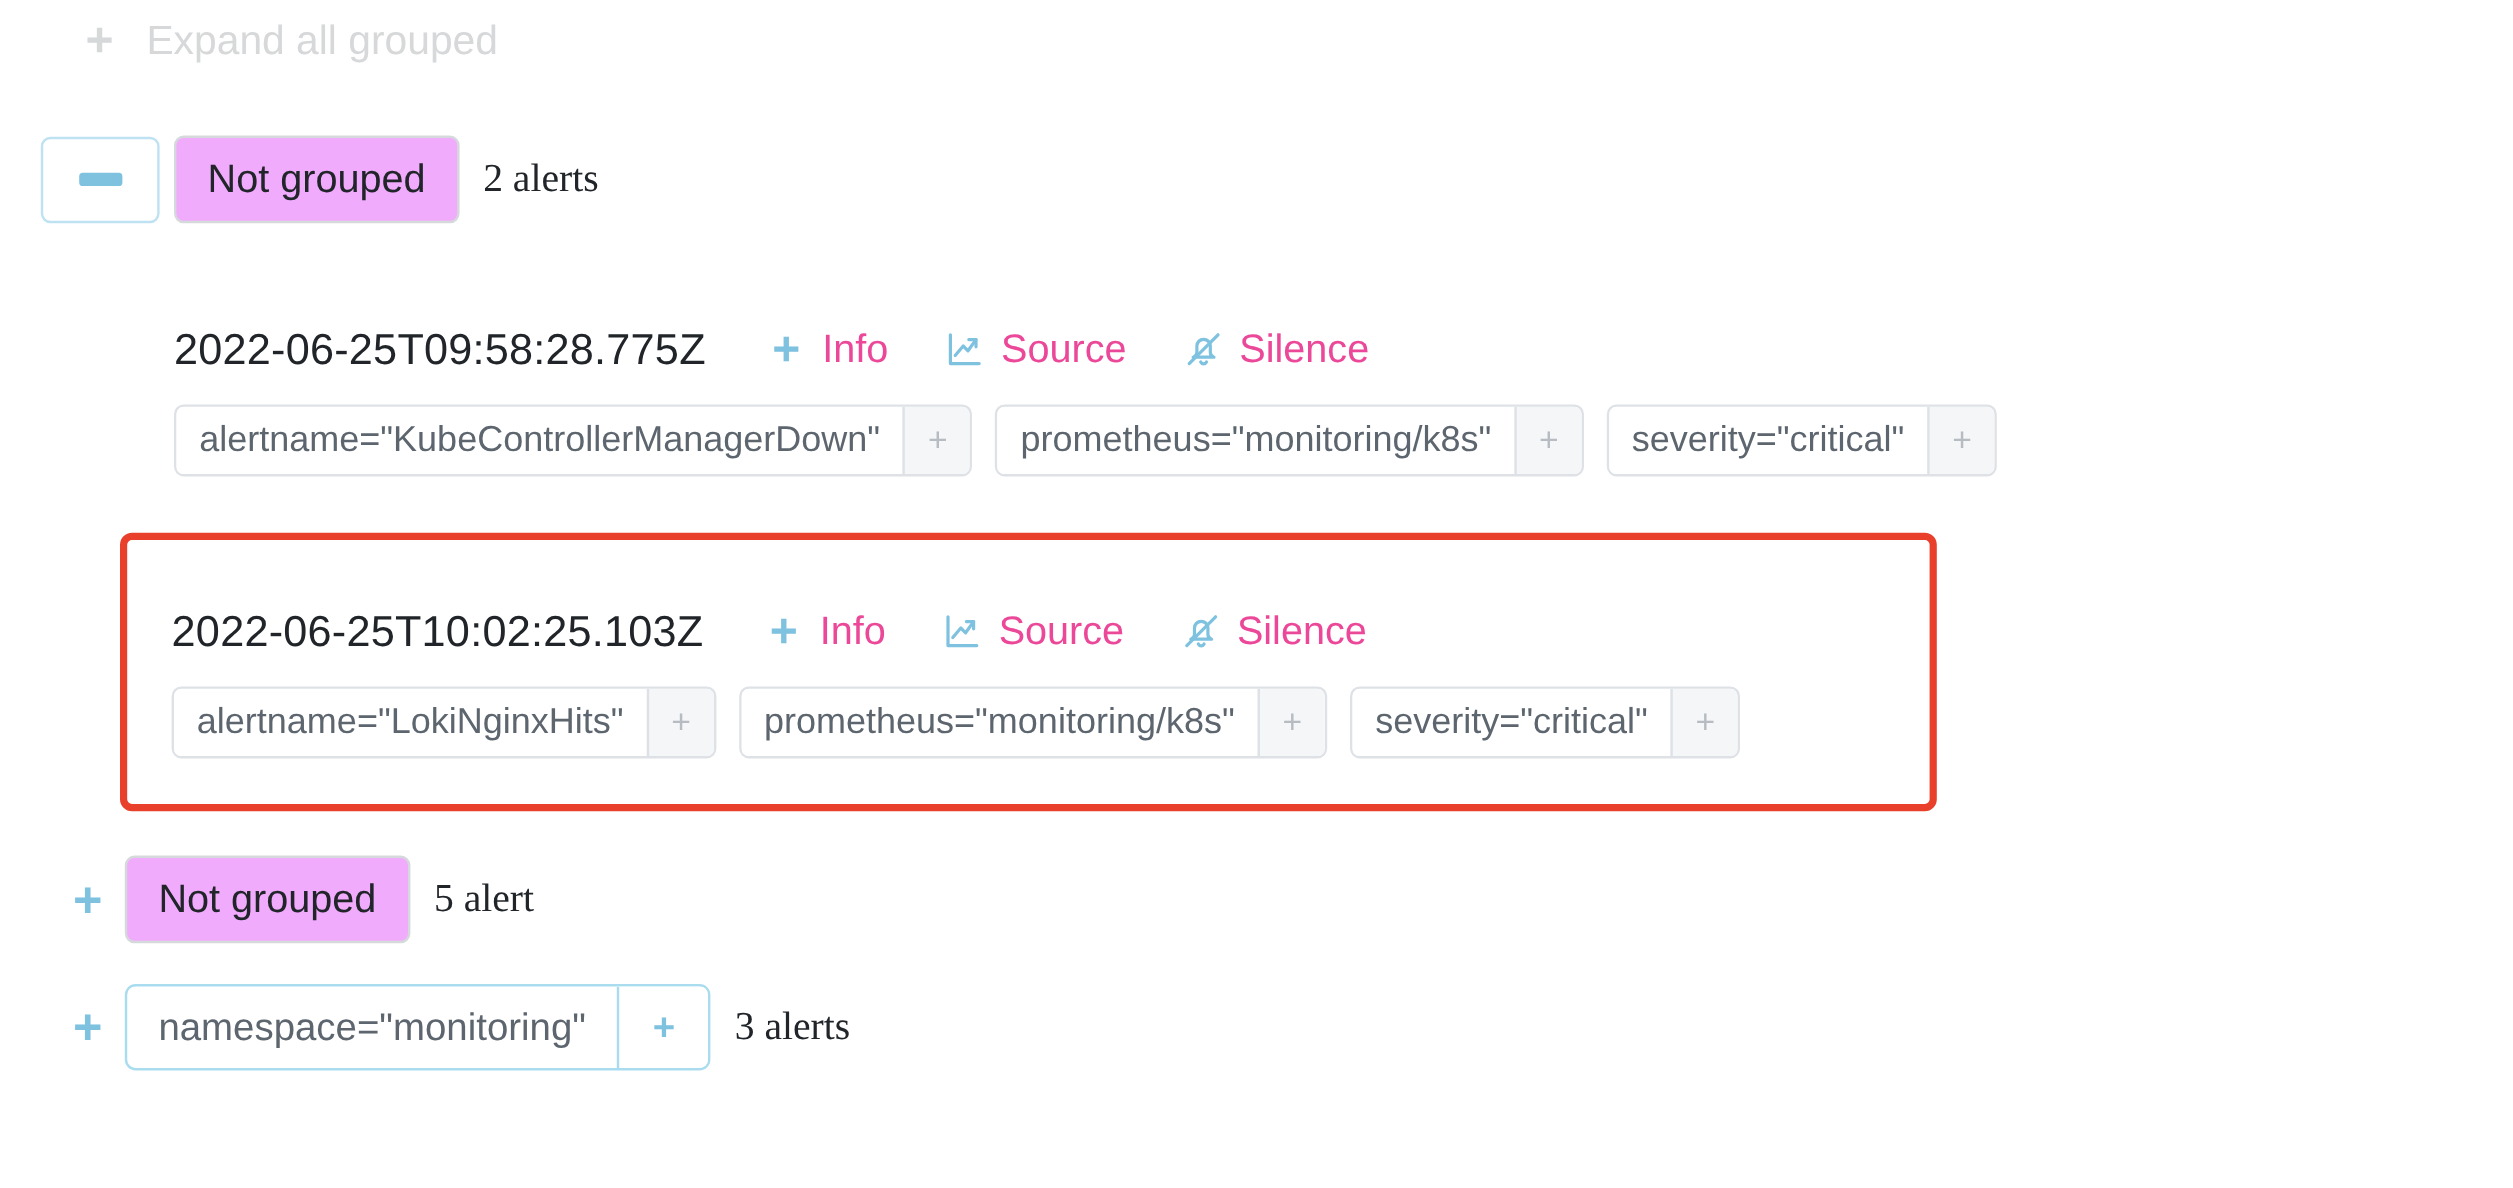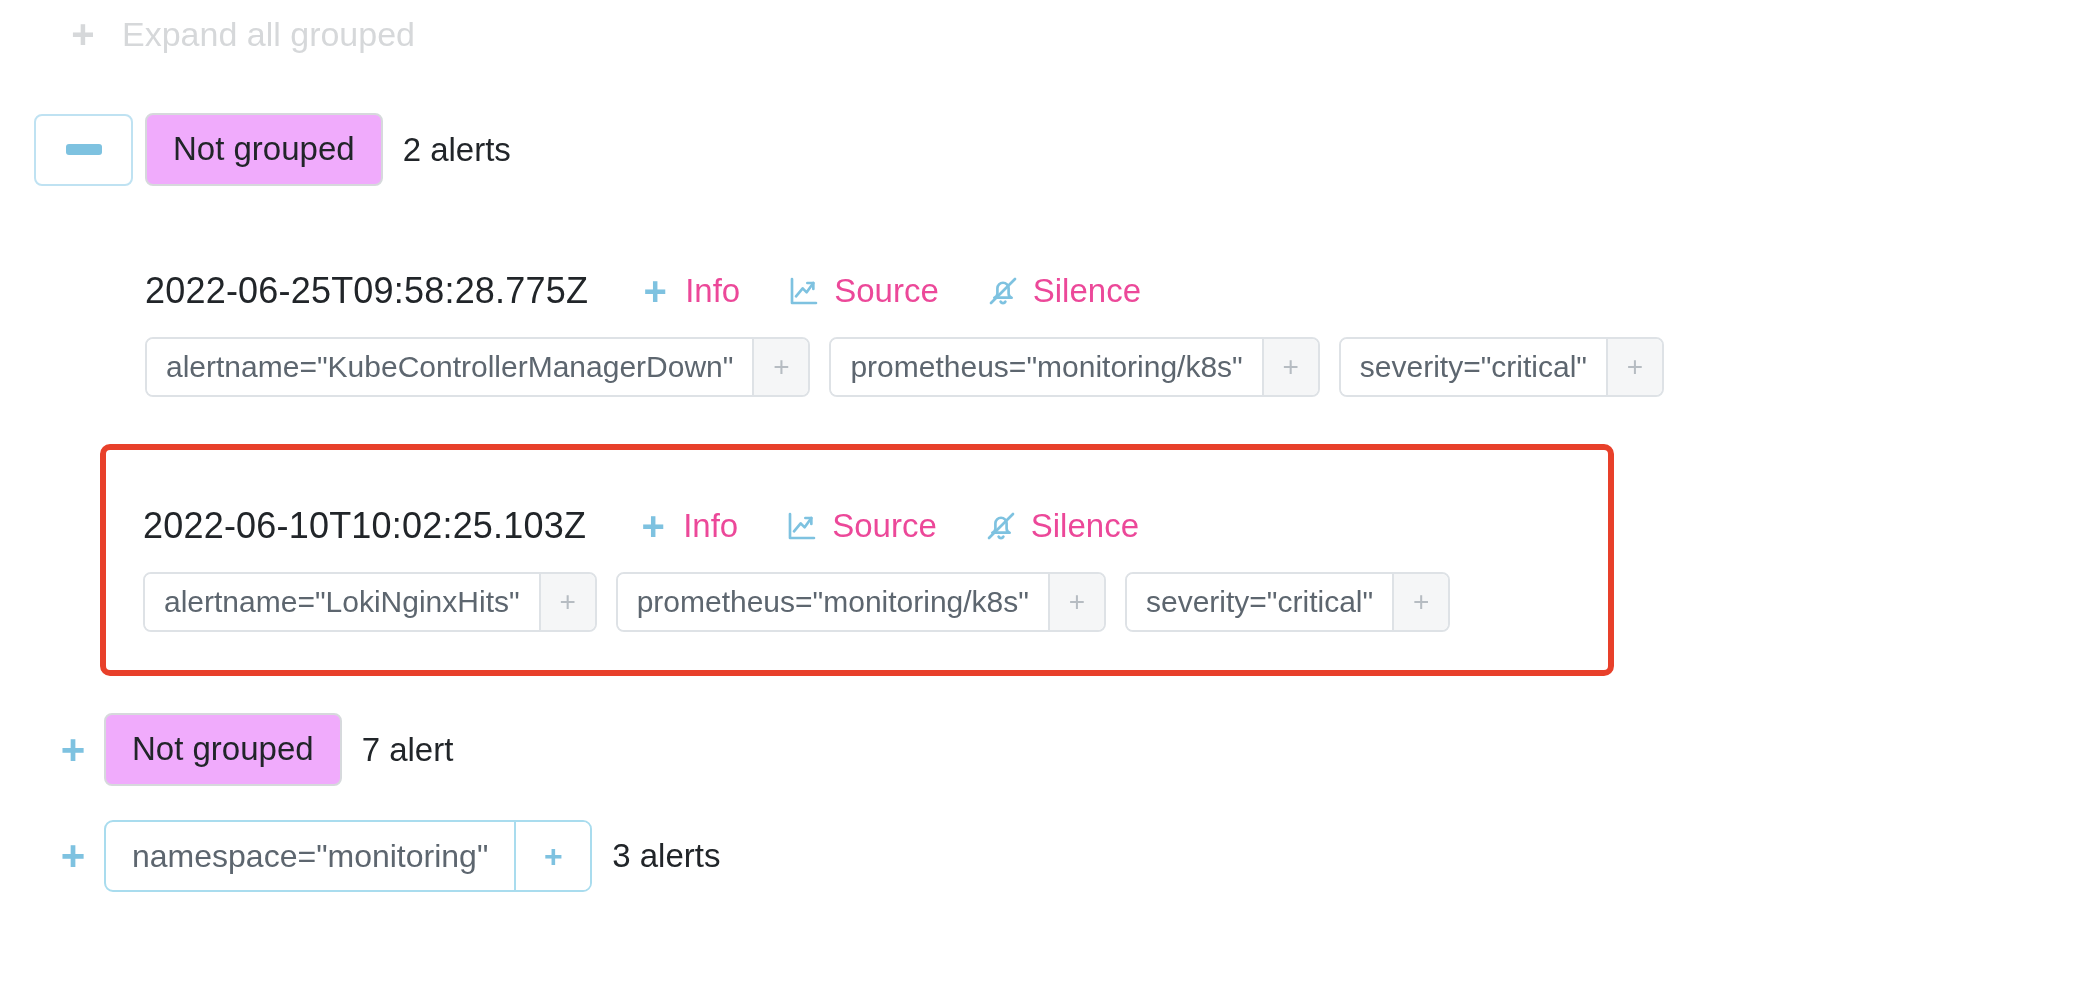--- a/index.html
+++ b/index.html
@@ -115,20 +115,21 @@
     white-space: nowrap;
   }
   .group-row.g2 .group-name-btn,
   .group-row.g3 .group-name-btn { margin-left: 0; }
 
   .group-count {
     font-size: 33px;
     margin-left: 20px;
     color: #212529;
     white-space: nowrap;
+    font-family: Liberation Serif, serif;
   }
 
   
   .chip-blue {
     display: inline-flex;
     align-items: stretch;
     border: 2px solid #a9dcee;
     border-radius: 9px;
     background: #ffffff;
     overflow: hidden;
@@ -316,21 +317,21 @@
       </div>
       <div class="chip-gray">
         <span class="chip-text">severity="critical"</span>
         <span class="chip-plus">+</span>
       </div>
     </div>
   </div>
 
   <div class="alert-block a2">
     <div class="alert-head">
-      <span class="alert-ts">2022-06-10T10:02:25.103Z</span>
+      <span class="alert-ts">2022-06-25T10:02:25.103Z</span>
       <span class="sep-first"></span>
       <a class="alert-action">
         <span class="ico ico-plus">+</span>
         <span class="act-label">Info</span>
       </a>
       <span class="sep-30"></span>
       <a class="alert-action">
         <span class="ico">
           <svg width="32" height="32" viewBox="0 0 24 24" fill="none" stroke="#7ec2e0" stroke-width="2" stroke-linecap="round" stroke-linejoin="round">
             <polyline points="3,3 3,21 21,21"></polyline>
@@ -368,21 +369,21 @@
     </div>
   </div>
 
   <div class="highlight-box"></div>
 
   <div class="group-row g2">
     <button class="plus-toggle">
       <span class="plus-glyph">+</span>
     </button>
     <button class="group-name-btn">Not grouped</button>
-    <span class="group-count">7 alert</span>
+    <span class="group-count">5 alert</span>
   </div>
 
   <div class="group-row g3">
     <button class="plus-toggle">
       <span class="plus-glyph">+</span>
     </button>
     <div class="chip-blue">
       <span class="chip-text">namespace="monitoring"</span>
       <span class="chip-plus">+</span>
     </div>

